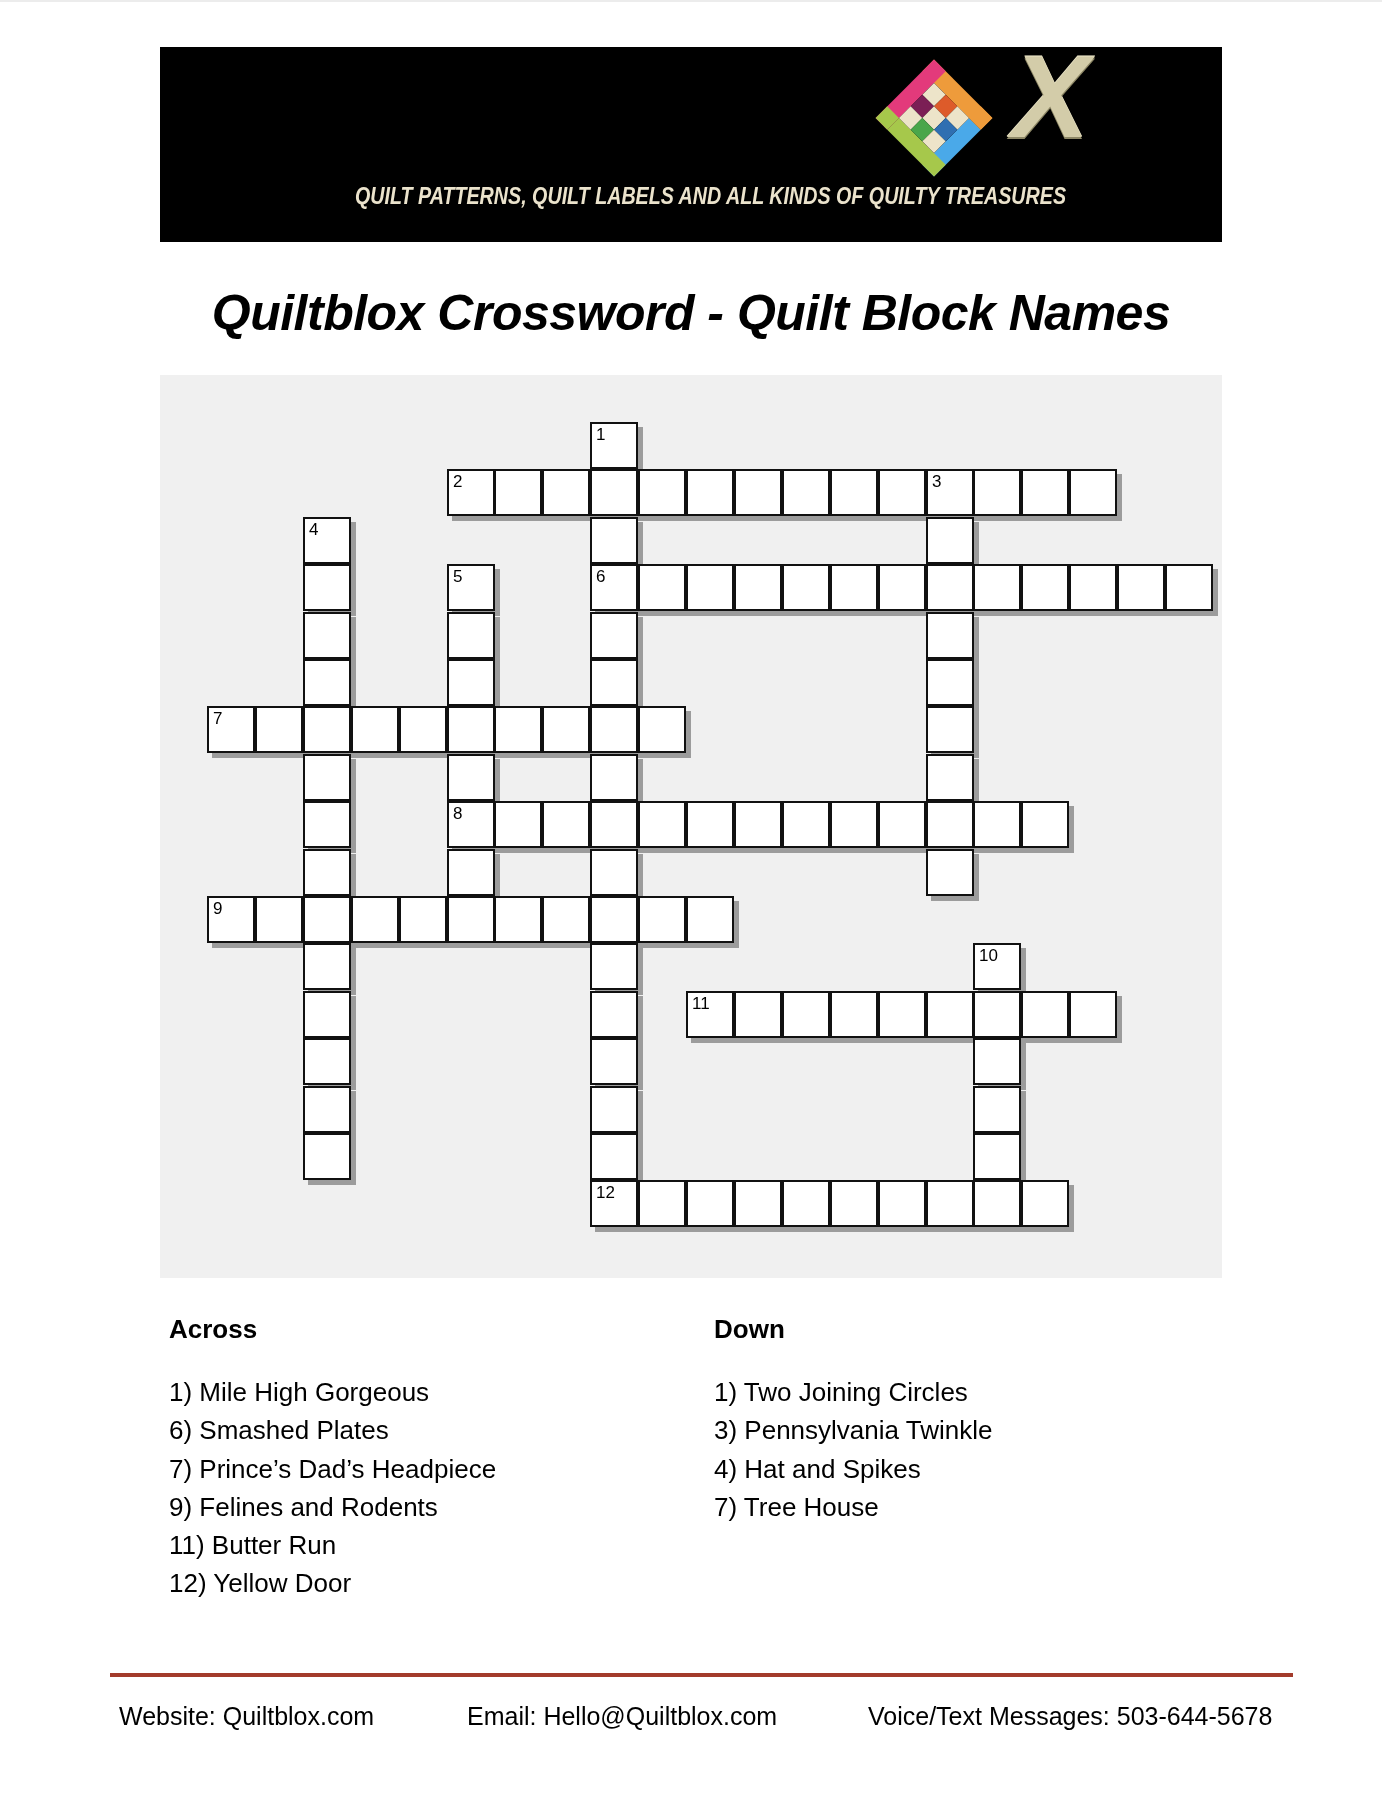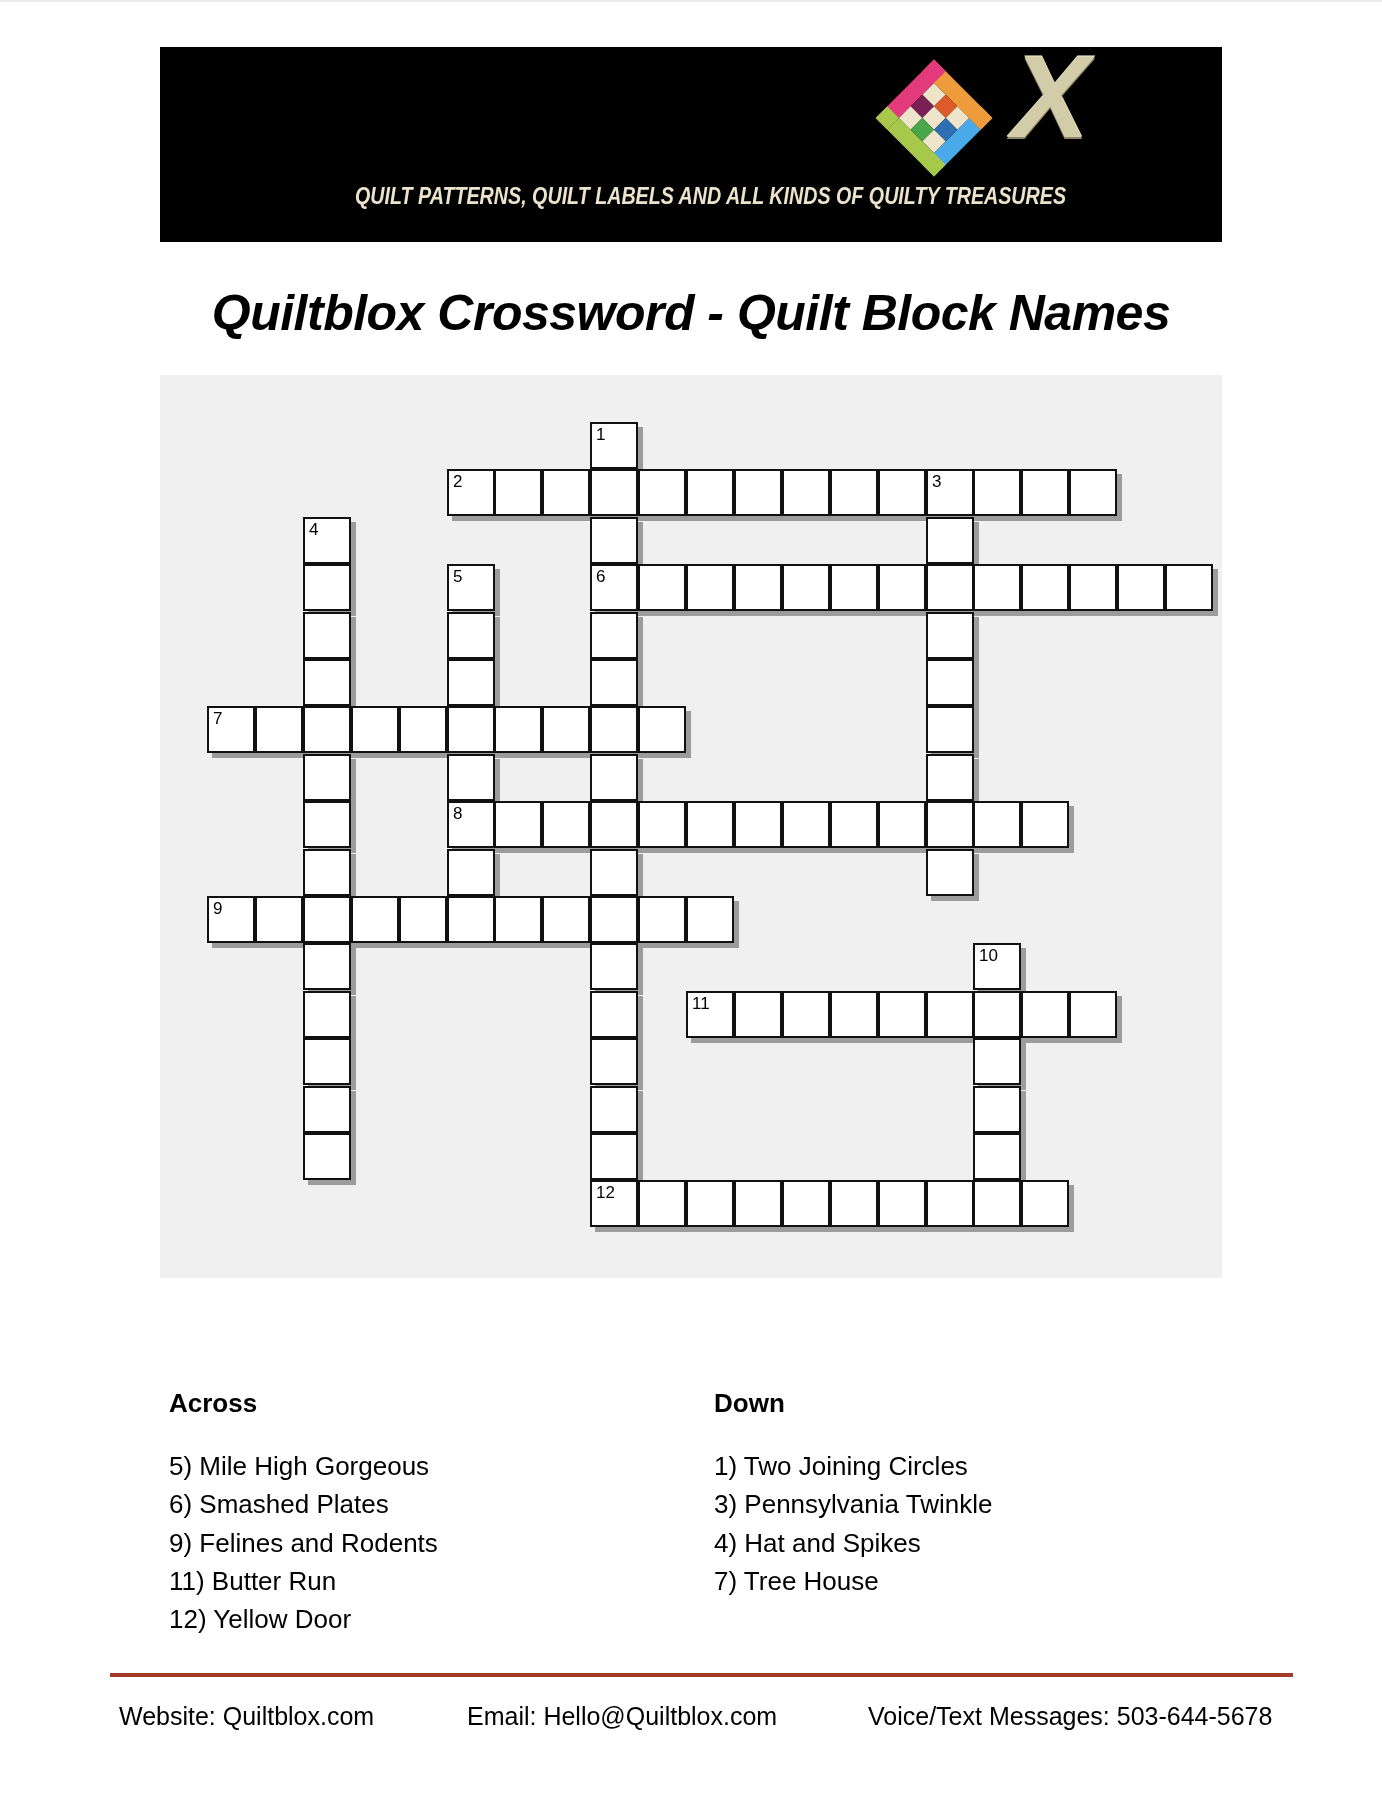--- a/index.html
+++ b/index.html
@@ -20,21 +20,21 @@
 
   
   .panel { position: absolute; left: 160px; top: 375px; width: 1062px; height: 903px; background: #f0f0f0; }
   .cell { position: absolute; width: 48px; height: 47px; box-sizing: border-box; background: #fff; border: 2px solid #111; box-shadow: 5px 5px 0 #9c9c9c; }
   .cell-num { position: absolute; left: 4px; top: 1px; font-size: 17px; line-height: 20px; color: #000; }
   .cells-layer { position: absolute; left: 0; top: 0; }
   .cells-top { position: absolute; left: 0; top: 0; }
   .cell-top { position: absolute; width: 48px; height: 47px; box-sizing: border-box; background: #fff; border: 2px solid #111; }
 
   
-  .clues { position: absolute; top: 1384px; }
+  .clues { position: absolute; top: 1310px; }
   .clues.across { left: 169px; }
   .clues.down { left: 714px; }
   .clue-heading { font-weight: 700; font-size: 26px; line-height: 38px; margin-bottom: 25px; }
   .clue-item { font-size: 26px; line-height: 38.3px; white-space: nowrap; }
 
   
   .footer-rule { position: absolute; left: 110px; top: 1673px; width: 1183px; height: 4px; background: #a33b2b; }
   .footer-item { position: absolute; top: 1701px; font-size: 25px; line-height: 30px; white-space: nowrap; }
 </style>
 </head>
@@ -332,22 +332,23 @@
       <div class="cell-top" style="left: 670px; top: 805px;"></div>
       <div class="cell-top" style="left: 718px; top: 805px;"></div>
       <div class="cell-top" style="left: 766px; top: 805px;"></div>
       <div class="cell-top" style="left: 813px; top: 805px;"></div>
       <div class="cell-top" style="left: 861px; top: 805px;"></div>
     </div>
 </section>
 
 <section class="clues across">
   <div class="clue-heading">Across</div>
-  <div class="clue-item">5) Mile High Gorgeous</div>
+  <div class="clue-item">1) Mile High Gorgeous</div>
   <div class="clue-item">6) Smashed Plates</div>
+  <div class="clue-item">7) Prince’s Dad’s Headpiece</div>
   <div class="clue-item">9) Felines and Rodents</div>
   <div class="clue-item">11) Butter Run</div>
   <div class="clue-item">12) Yellow Door</div>
 </section>
 
 <section class="clues down">
   <div class="clue-heading">Down</div>
   <div class="clue-item">1) Two Joining Circles</div>
   <div class="clue-item">3) Pennsylvania Twinkle</div>
   <div class="clue-item">4) Hat and Spikes</div>

